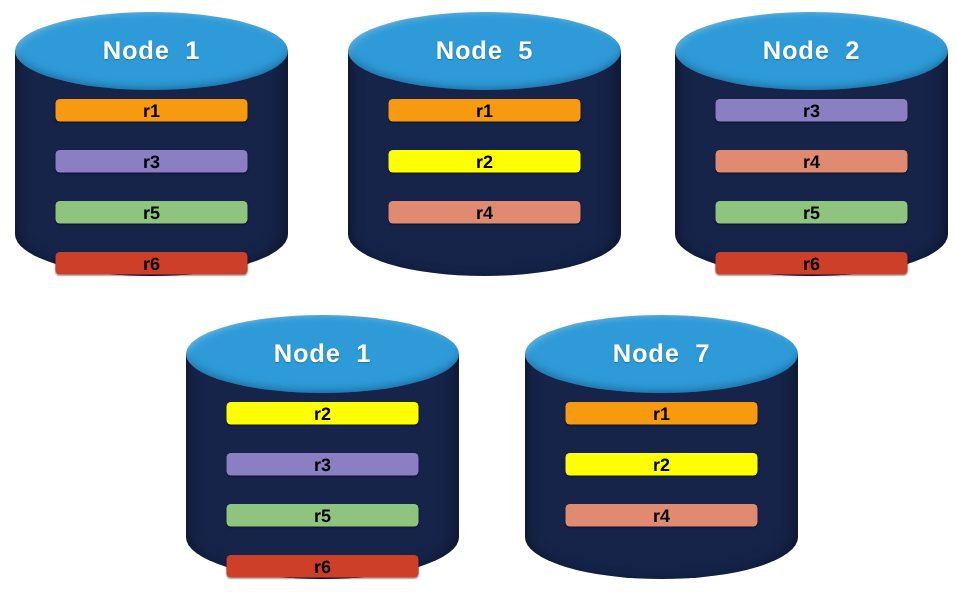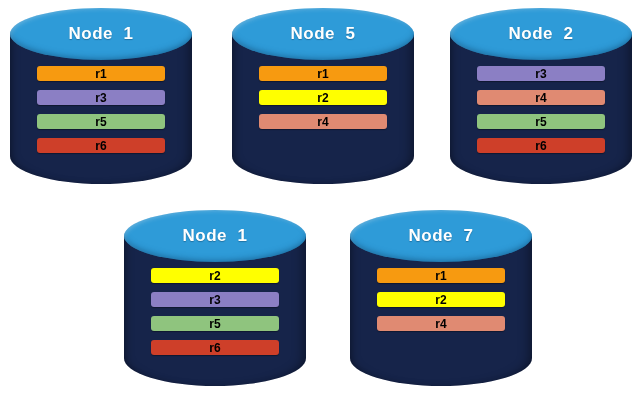--- a/index.html
+++ b/index.html
@@ -77,21 +77,21 @@
     white-space: pre;
   }
   .records {
     position: absolute;
     left: 27px;
     top: 58px;
     width: 128px;
   }
   .record-bar {
     height: 15px;
-    margin-bottom: 9px;
+    margin-bottom: 19px;
     border-radius: 3px;
     display: flex;
     align-items: center;
     justify-content: center;
     color: #000000;
     font-size: 12px;
     font-weight: bold;
     line-height: 1;
     box-shadow: 0 1px 1px rgba(0,0,0,0.35);
   }

